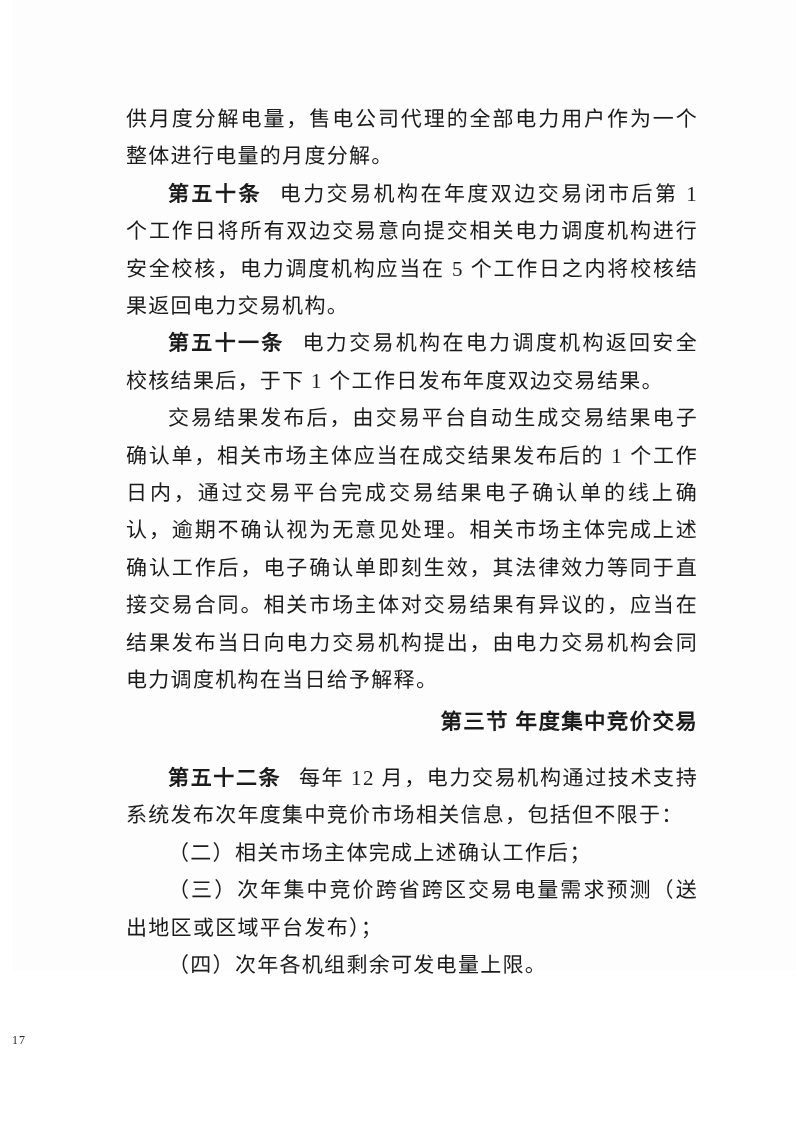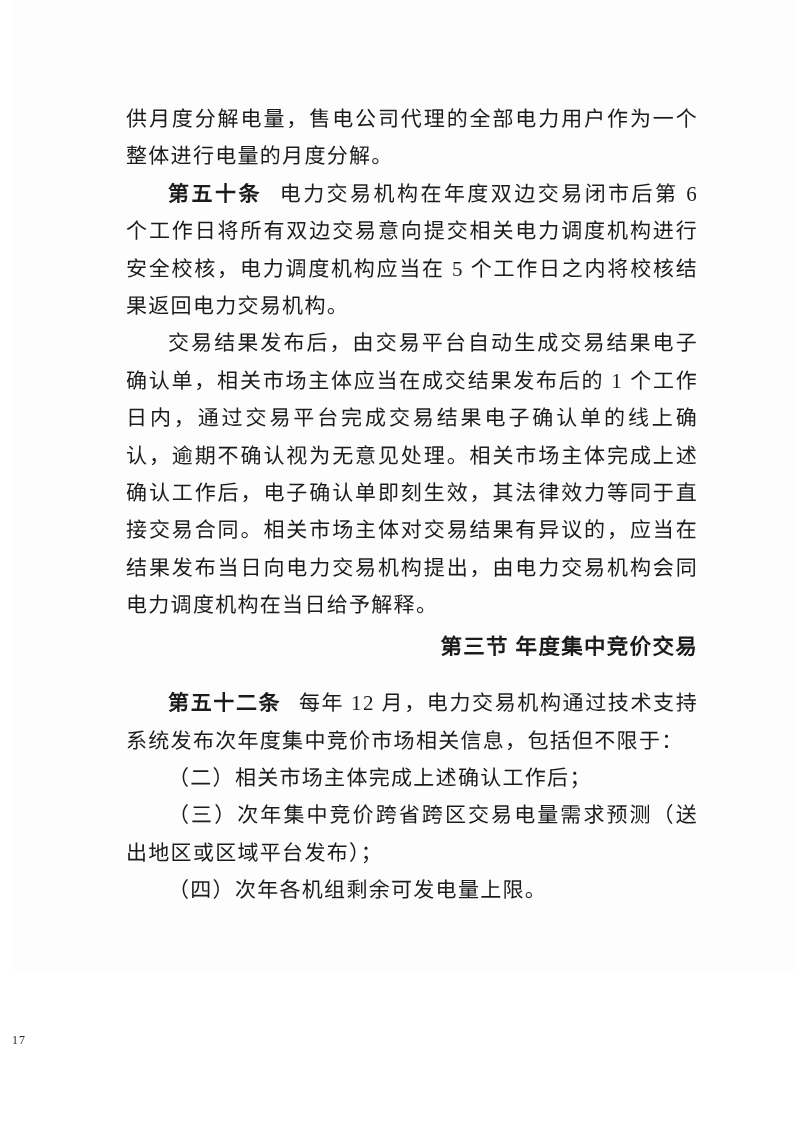--- a/index.html
+++ b/index.html
@@ -71,22 +71,23 @@
 </style>
 </head>
 <body>
 
 <div class="sheet">
 
   <div class="content">
 
     <p class="no-indent">供月度分解电量，售电公司代理的全部电力用户作为一个整体进行电量的月度分解。</p>
 
-    <p><span class="article-label">第五十条</span><span>电力交易机构在年度双边交易闭市后第 6 个工作日将所有双边交易意向提交相关电力调度机构进行安全校核，电力调度机构应当在 5 个工作日之内将校核结果返回电力交易机构。</span></p>
+    <p><span class="article-label">第五十条</span><span>电力交易机构在年度双边交易闭市后第 1 个工作日将所有双边交易意向提交相关电力调度机构进行安全校核，电力调度机构应当在 5 个工作日之内将校核结果返回电力交易机构。</span></p>
 
+    <p><span class="article-label">第五十一条</span><span>电力交易机构在电力调度机构返回安全校核结果后，于下 1 个工作日发布年度双边交易结果。</span></p>
 
     <p>交易结果发布后，由交易平台自动生成交易结果电子确认单，相关市场主体应当在成交结果发布后的 1 个工作日内，通过交易平台完成交易结果电子确认单的线上确认，逾期不确认视为无意见处理。相关市场主体完成上述确认工作后，电子确认单即刻生效，其法律效力等同于直接交易合同。相关市场主体对交易结果有异议的，应当在结果发布当日向电力交易机构提出，由电力交易机构会同电力调度机构在当日给予解释。</p>
 
     <h2 class="section-heading">第三节 年度集中竞价交易</h2>
 
     <p><span class="article-label">第五十二条</span><span>每年 12 月，电力交易机构通过技术支持系统发布次年度集中竞价市场相关信息，包括但不限于：</span></p>
 
 
     <p>（二）相关市场主体完成上述确认工作后；</p>
 

